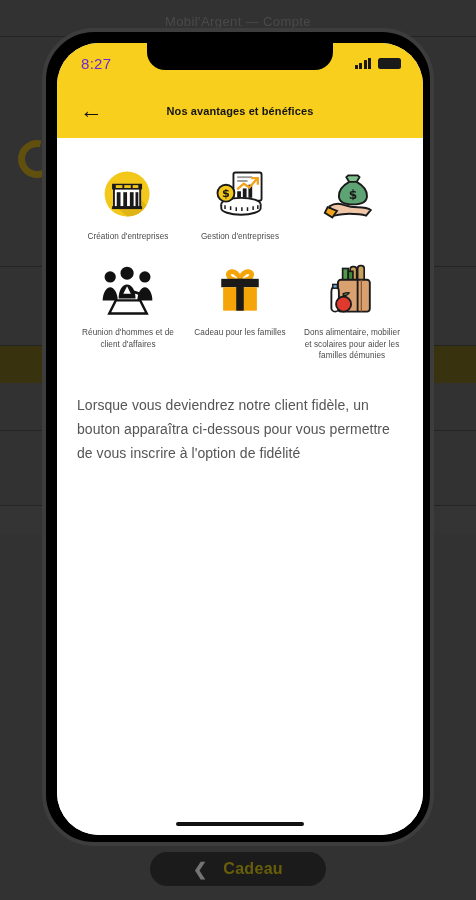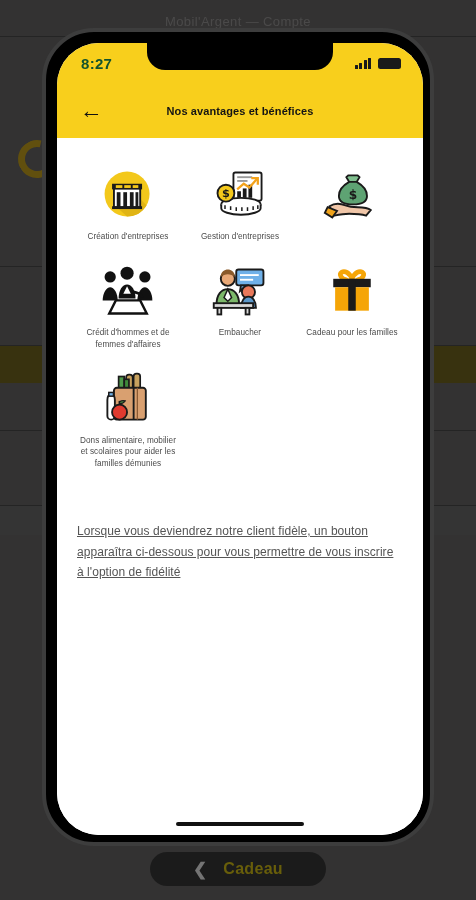--- a/index.html
+++ b/index.html
@@ -69,21 +69,21 @@
     position: absolute; left: 50%; transform: translateX(-50%); top: 0;
     width: 186px; height: 27px; background: #000;
     border-bottom-left-radius: 18px; border-bottom-right-radius: 18px;
     z-index: 4;
   }
   .statusbar {
     height: 40px; display: flex; align-items: center;
     justify-content: space-between; padding: 0 22px 0 24px;
     position: relative; z-index: 2;
   }
-  .status-time { color: #14532d; font-size: 15px; font-weight: 700; letter-spacing: .3px; }
+  .status-time { color: #6d28d9; font-size: 15px; font-weight: 400; letter-spacing: .3px; }
   .status-right { display: flex; align-items: center; gap: 7px; }
   .signal { display: flex; align-items: flex-end; gap: 1.5px; height: 11px; }
   .signal i { width: 3px; background: #1a1a1a; border-radius: .5px; display: block; }
   .signal i:nth-child(1) { height: 4px; }
   .signal i:nth-child(2) { height: 6px; }
   .signal i:nth-child(3) { height: 8.5px; }
   .signal i:nth-child(4) { height: 11px; }
   .battery { width: 23px; height: 11px; border-radius: 2.5px; background: #1a1a1a; }
 
   .navbar {
@@ -119,24 +119,23 @@
     align-items: center; justify-content: center;
   }
   .benefit .cap {
     margin-top: 5px; font-size: 8.2px; line-height: 1.38;
     color: #4a4a4a; text-align: center; max-width: 100px;
     letter-spacing: .05px;
   }
 
   
   .notice {
-    margin-top: 44px; padding: 0 4px;
-    font-size: 12px; line-height: 1.72; color: #555;
+    margin-top: 24px; padding: 0 4px;
+    font-size: 14px; line-height: 1.72; color: #555;
     letter-spacing: .05px;
-    text-decoration: underline;
   }
 
   .home-indicator {
     width: 128px; height: 4px; border-radius: 2px; background: #111;
     margin: auto auto 9px auto; flex: 0 0 auto;
   }
 </style>
 </head>
 <body>
 
@@ -245,43 +244,23 @@
               <path d="M5 42c0-8 4-14 8-14s8 6 8 14z" fill="#111"></path>
               <circle cx="50" cy="17" r="6" fill="#111"></circle>
               <path d="M42 42c0-8 4-14 8-14s8 6 8 14z" fill="#111"></path>
               <circle cx="31" cy="13" r="7" fill="#111"></circle>
               <path d="M22 40c0-9 4-15 9-15s9 6 9 15z" fill="#111"></path>
               <path d="M31 27l-4 8h8z" fill="#fff"></path>
               <path d="M38 33c5 1 8 3 9 5" stroke="#111" stroke-width="3" fill="none" stroke-linecap="round"></path>
               <path d="M12 56l7-14h26l7 14z" fill="#fff" stroke="#111" stroke-width="2.6"></path>
             </svg>
           </div>
-          <div class="cap">Crédit d'hommes et de femmes d'affaires</div>
-        </div>
-
-        <div class="benefit">
-          <div class="art">
-            <svg viewBox="0 0 64 64" width="60" height="60">
-              <rect x="28" y="9" width="29" height="17" rx="2.5" fill="#6FB0E8" stroke="#1a1a1a" stroke-width="2"></rect>
-              <path d="M33 26l-1 6 7-6z" fill="#6FB0E8" stroke="#1a1a1a" stroke-width="2"></path>
-              <rect x="32" y="14" width="20" height="2" fill="#fff"></rect>
-              <rect x="32" y="19" width="14" height="2" fill="#fff"></rect>
-              <circle cx="19" cy="19" r="7.5" fill="#E8A877" stroke="#1a1a1a" stroke-width="2"></circle>
-              <path d="M11.5 17c0-6 4-8 7.5-8s7.5 2 7.5 8c-2-2-5-3-7.5-3s-5.5 1-7.5 3z" fill="#8A5A2B"></path>
-              <path d="M7 46c0-10 5-16 12-16s12 6 12 16z" fill="#7CB86A" stroke="#1a1a1a" stroke-width="2"></path>
-              <path d="M19 30l-4 9 4 4 4-4z" fill="#fff" stroke="#1a1a1a" stroke-width="1.6"></path>
-              <circle cx="41" cy="33" r="7" fill="#E8785A" stroke="#1a1a1a" stroke-width="2"></circle>
-              <path d="M33 50c0-8 4-12 8-12s8 4 8 12z" fill="#5B97C9" stroke="#1a1a1a" stroke-width="2"></path>
-              <rect x="4" y="45" width="42" height="5" fill="#D9D9D9" stroke="#1a1a1a" stroke-width="2"></rect>
-              <rect x="8" y="50" width="4" height="7" fill="#D9D9D9" stroke="#1a1a1a" stroke-width="2"></rect>
-              <rect x="38" y="50" width="4" height="7" fill="#D9D9D9" stroke="#1a1a1a" stroke-width="2"></rect>
-            </svg>
-          </div>
-          <div class="cap">Embaucher</div>
-        </div>
+          <div class="cap">Réunion d'hommes et de client d'affaires</div>
+        </div>
+
 
         <div class="benefit">
           <div class="art">
             <svg viewBox="0 0 64 64" width="60" height="60">
               <path d="M32 19c-3-7-8-9-11-7s-1 7 5 8M32 19c3-7 8-9 11-7s1 7-5 8" fill="none" stroke="#F5A507" stroke-width="5" stroke-linecap="round"></path>
               <rect x="12" y="19" width="40" height="9" fill="#1a1a1a"></rect>
               <rect x="14" y="28" width="36" height="25" fill="#F5A507"></rect>
               <rect x="28" y="19" width="8" height="34" fill="#1a1a1a"></rect>
             </svg>
           </div>

